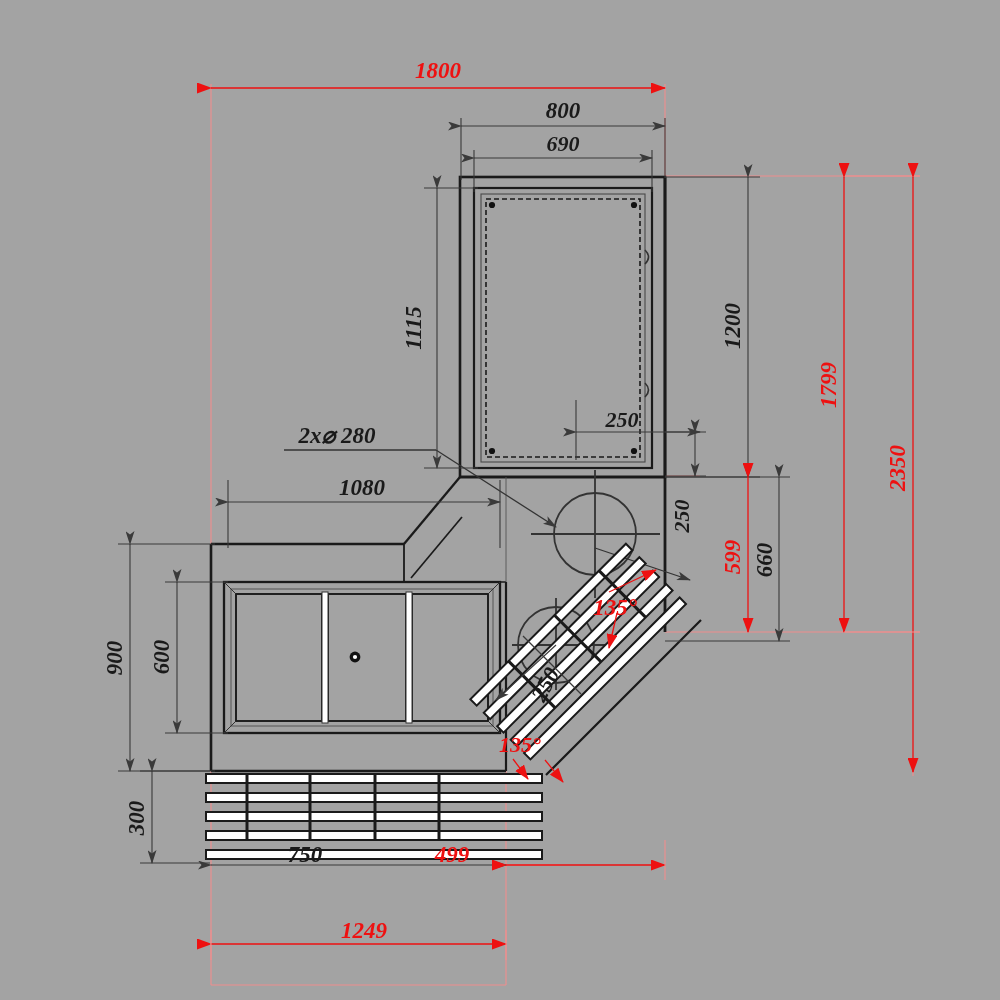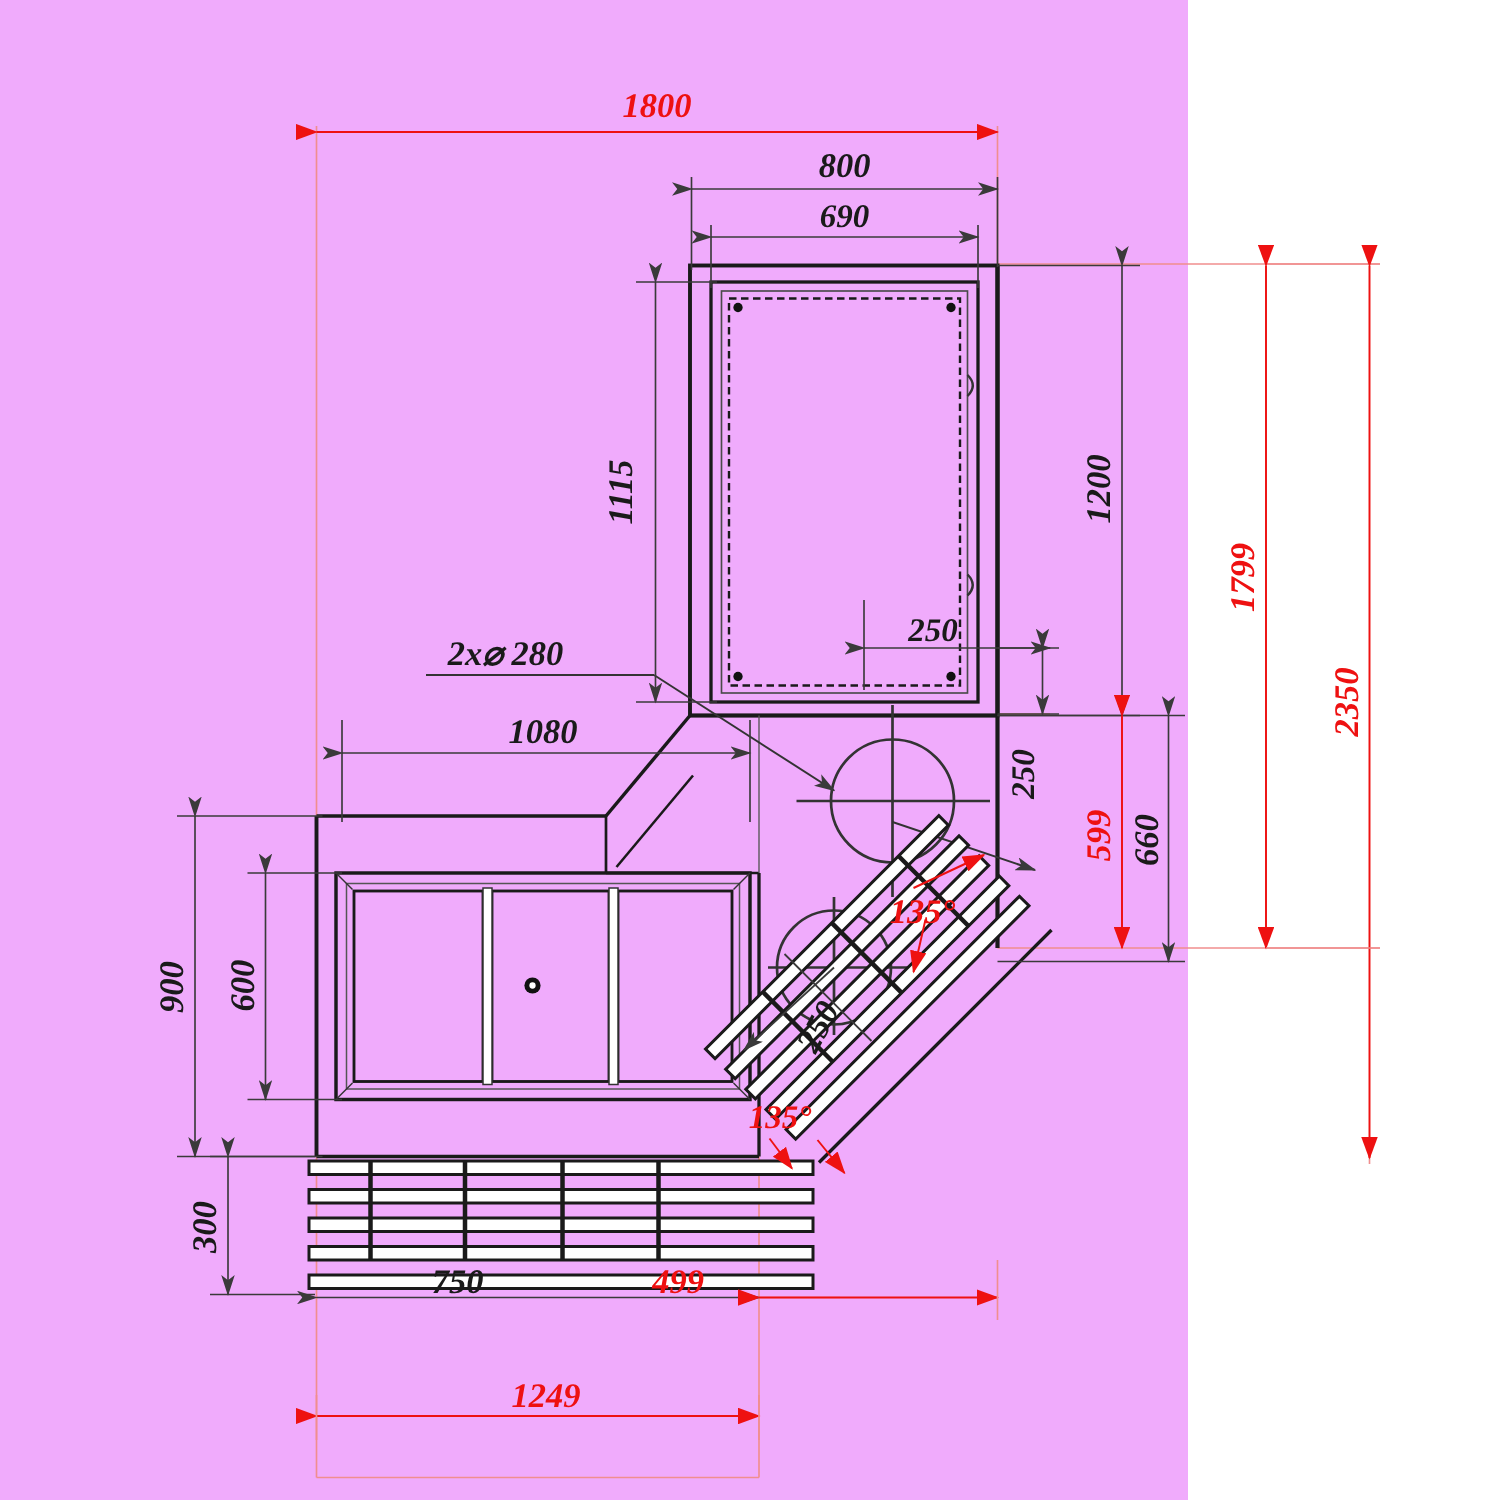--- a/index.html
+++ b/index.html
@@ -1,19 +1,19 @@
 <!DOCTYPE html>
 <html><head>
 <meta charset="utf-8">
 <title>Technical Drawing</title>
 <style>
   html,body{margin:0;padding:0;background:#ffffff;}
   body{width:1000px;height:1000px;overflow:hidden;
        font-family:"Liberation Sans", sans-serif;}
-  #stage{position:relative;width:792px;height:1000px;background:#f0abfc;}
+  #stage{position:relative;width:1000px;height:1000px;background:#a3a3a3;}
   svg#dwg{position:absolute;left:0;top:0;width:1000px;height:1000px;display:block;}
   .dimtxt{font-family:"Liberation Serif", serif;font-style:italic;font-weight:700;}
 </style>
 </head>
 <body>
 
 <div id="stage">
 
 <svg id="dwg" viewBox="0 0 1000 1000">
   <defs>

